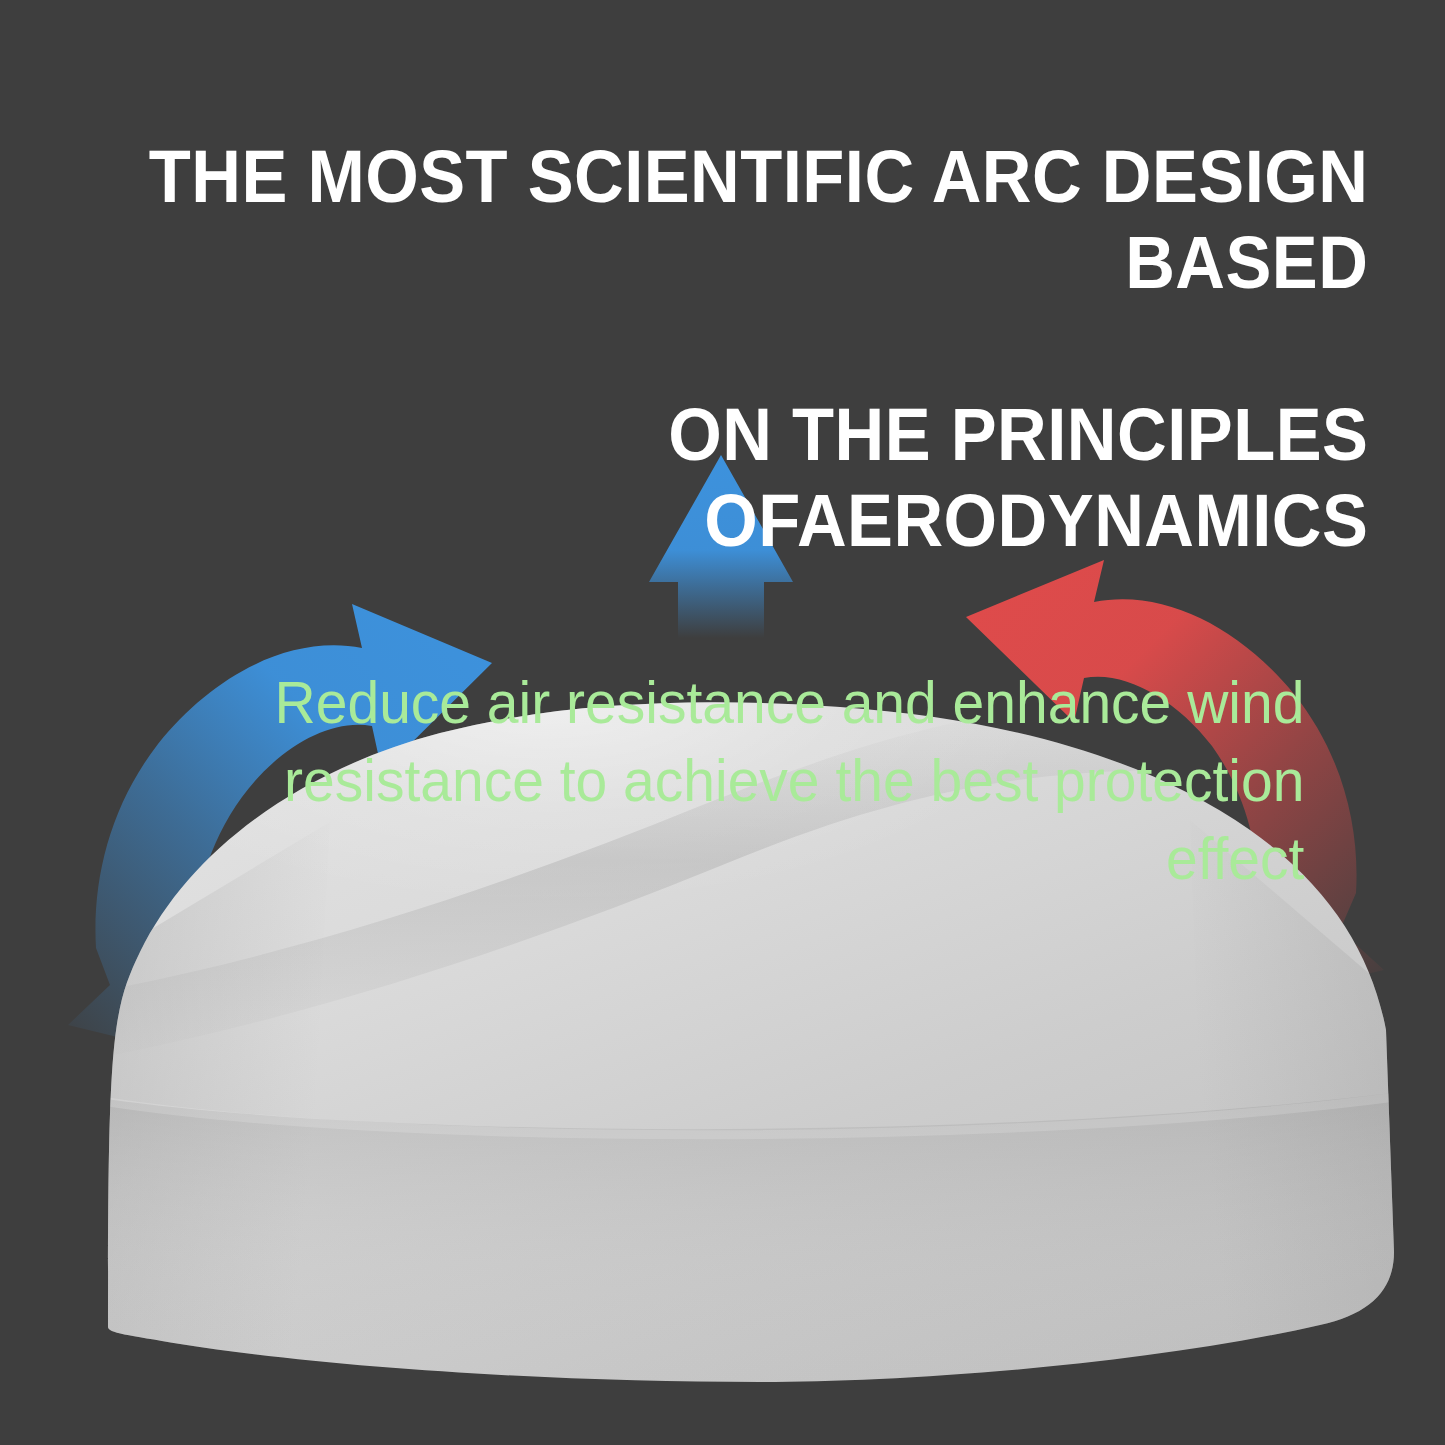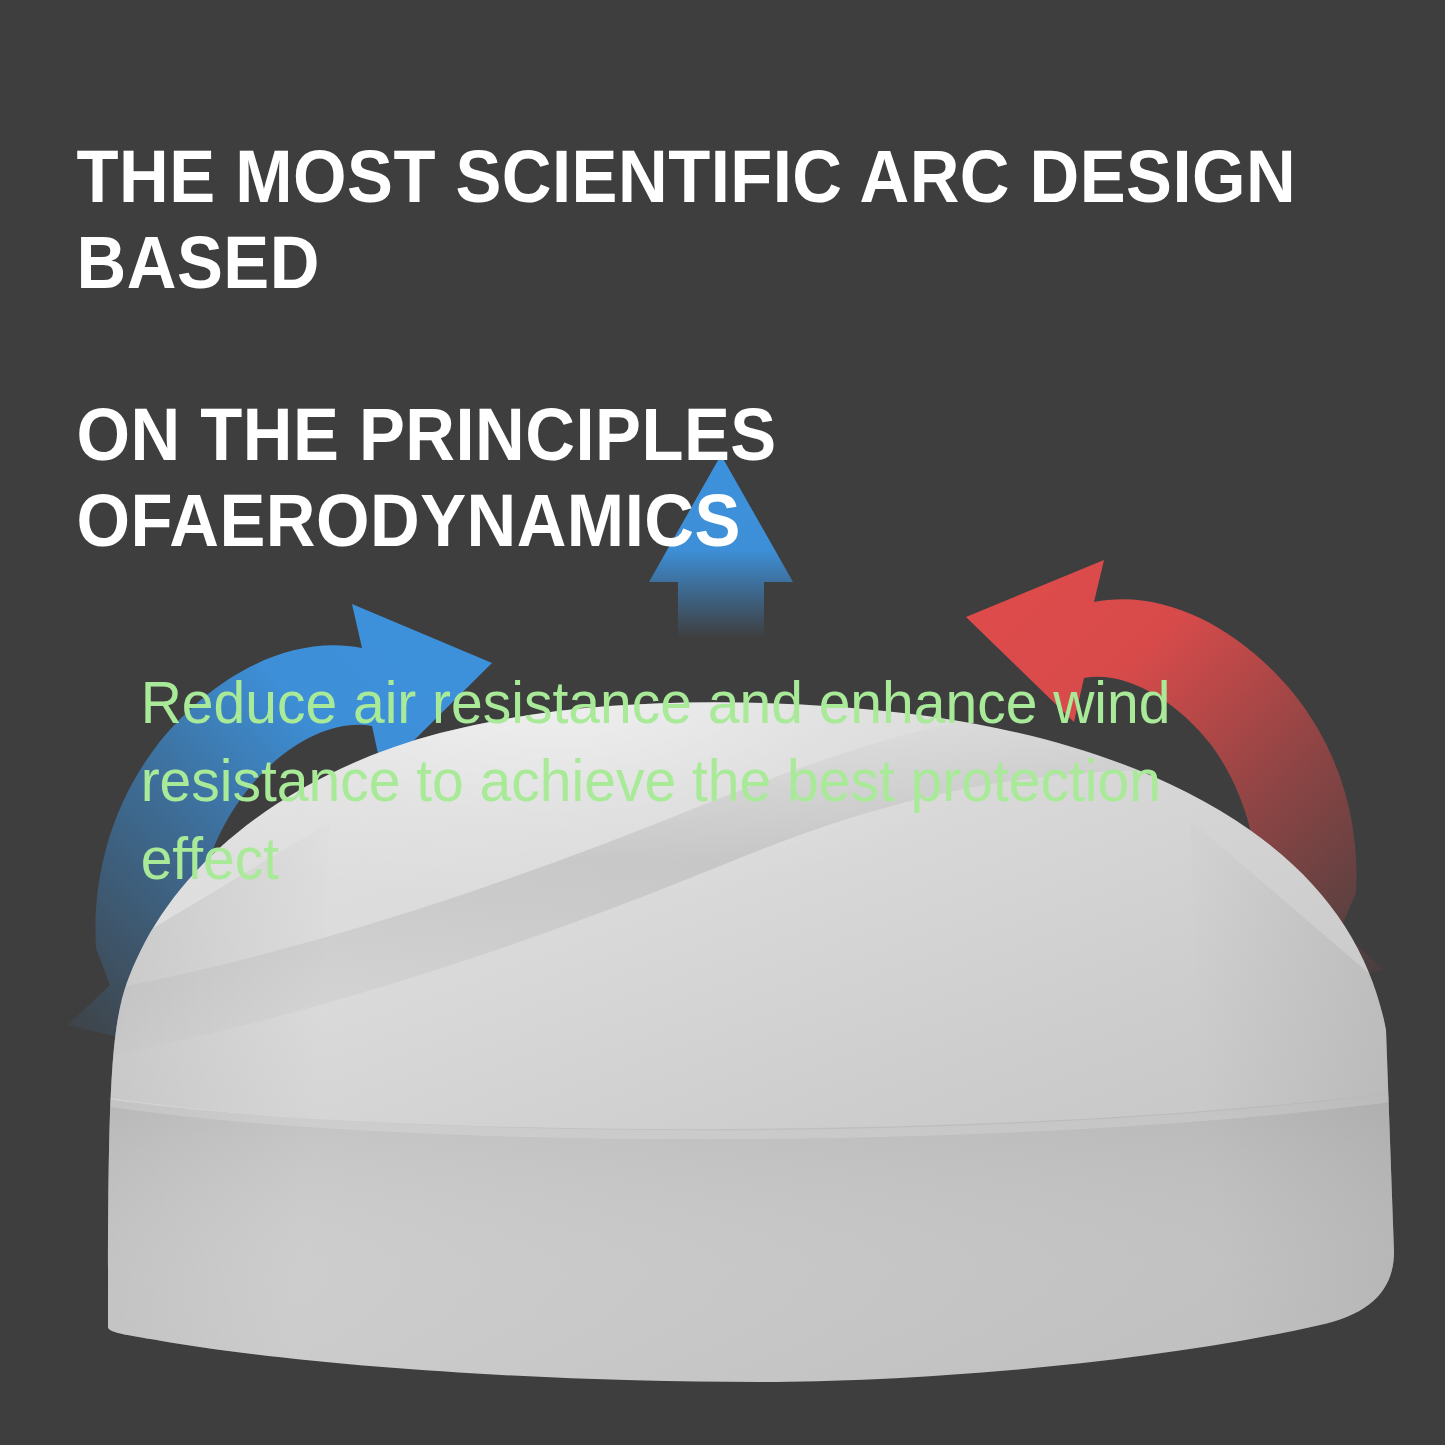--- a/index.html
+++ b/index.html
@@ -15,21 +15,21 @@
     overflow: hidden;
     font-family: "Liberation Sans", sans-serif;
   }
 
   
   .text-block {
     position: absolute;
     left: 0;
     top: 0;
     width: 1445px;
-    text-align: left;
+    text-align: right;
     z-index: 5;
   }
   .headline {
     color: #ffffff;
     font-family: "Liberation Sans Narrow", "Liberation Sans", sans-serif;
     font-weight: 700;
     font-size: 74px;
     line-height: 86px;
     letter-spacing: 0.5px;
     margin: 0;

